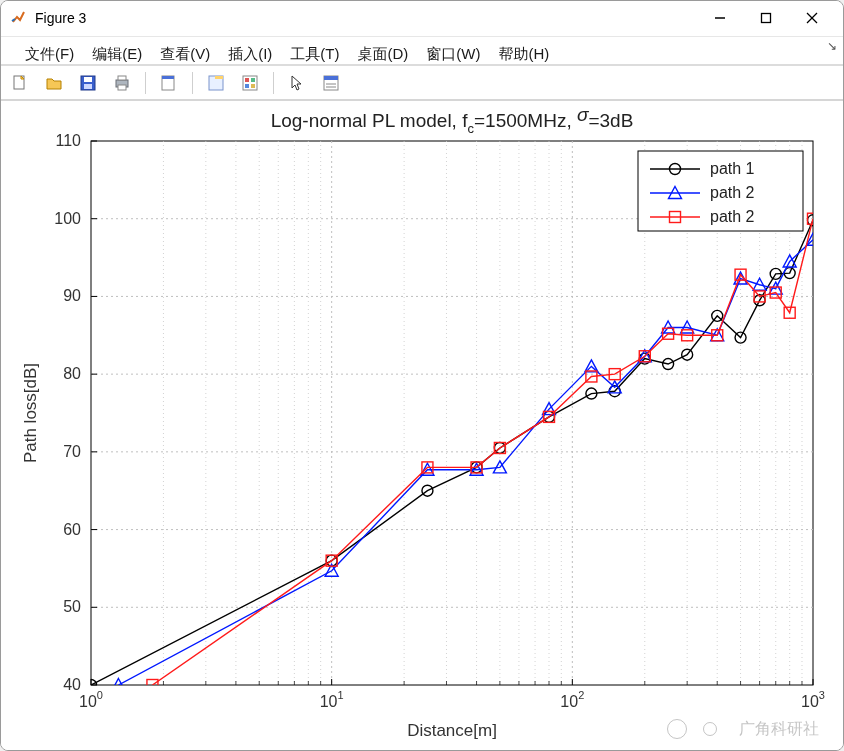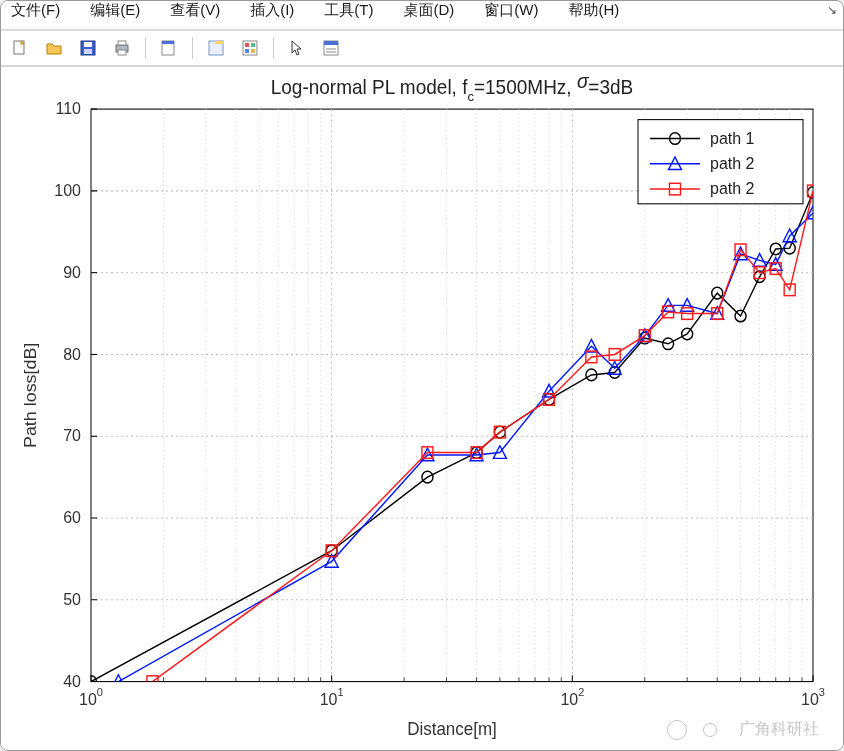--- a/index.html
+++ b/index.html
@@ -45,23 +45,23 @@
   .win-btns { display: flex; gap: 0; }
   .win-btn {
     width: 46px; height: 32px;
     display: inline-flex; align-items: center; justify-content: center;
     color: #000;
   }
 
   .menubar {
     height: 28px;
     display: flex;
-    align-items: flex-start;
-    padding: 0 10px;
-    gap: 30px;
+    align-items: flex-end;
+    padding: 0 24px;
+    gap: 18px;
     background: #ffffff;
     border-bottom: 2px solid #dcdcdc;
     position: relative;
     color: #1a1a1a;
     font-size: 15px;
   }
   .menubar .overflow {
     position: absolute; right: 6px; top: 2px;
     font-size: 12px; color: #555;
   }
@@ -119,20 +119,48 @@
     position: relative;
   }
   .watermark .bubble.small { width: 12px; height: 12px; margin-left: -6px; }
 </style>
 </head>
 <body>
 
 <div class="window">
   <div class="flexcol" style="height:100%">
 
+    <div class="titlebar">
+      <span class="app-icon">
+        <svg width="16" height="16" viewBox="0 0 16 16">
+          <path d="M2 12 L6 7 L9 10 L13 2" fill="none" stroke="#d86b1f" stroke-width="2"></path>
+          <path d="M1 11 L4 9" stroke="#2a6fb7" stroke-width="2"></path>
+        </svg>
+      </span>
+      <span class="title">Figure 3</span>
+      <span class="spacer"></span>
+      <div class="win-btns">
+        <div class="win-btn">
+          <svg width="12" height="12">
+              <line x1="1" y1="6" x2="11" y2="6" stroke="#000" stroke-width="1.3"></line>
+            </svg>
+        </div>
+        <div class="win-btn">
+          <svg width="12" height="12">
+              <rect x="1.5" y="1.5" width="9" height="9" fill="none" stroke="#000" stroke-width="1.3"></rect>
+            </svg>
+        </div>
+        <div class="win-btn close">
+          <svg width="12" height="12">
+              <line x1="1" y1="1" x2="11" y2="11" stroke="currentColor" stroke-width="1.3"></line>
+              <line x1="11" y1="1" x2="1" y2="11" stroke="currentColor" stroke-width="1.3"></line>
+            </svg>
+        </div>
+      </div>
+    </div>
 
     <div class="menubar">
       <span>文件(F)</span>
       <span>编辑(E)</span>
       <span>查看(V)</span>
       <span>插入(I)</span>
       <span>工具(T)</span>
       <span>桌面(D)</span>
       <span>窗口(W)</span>
       <span>帮助(H)</span>

